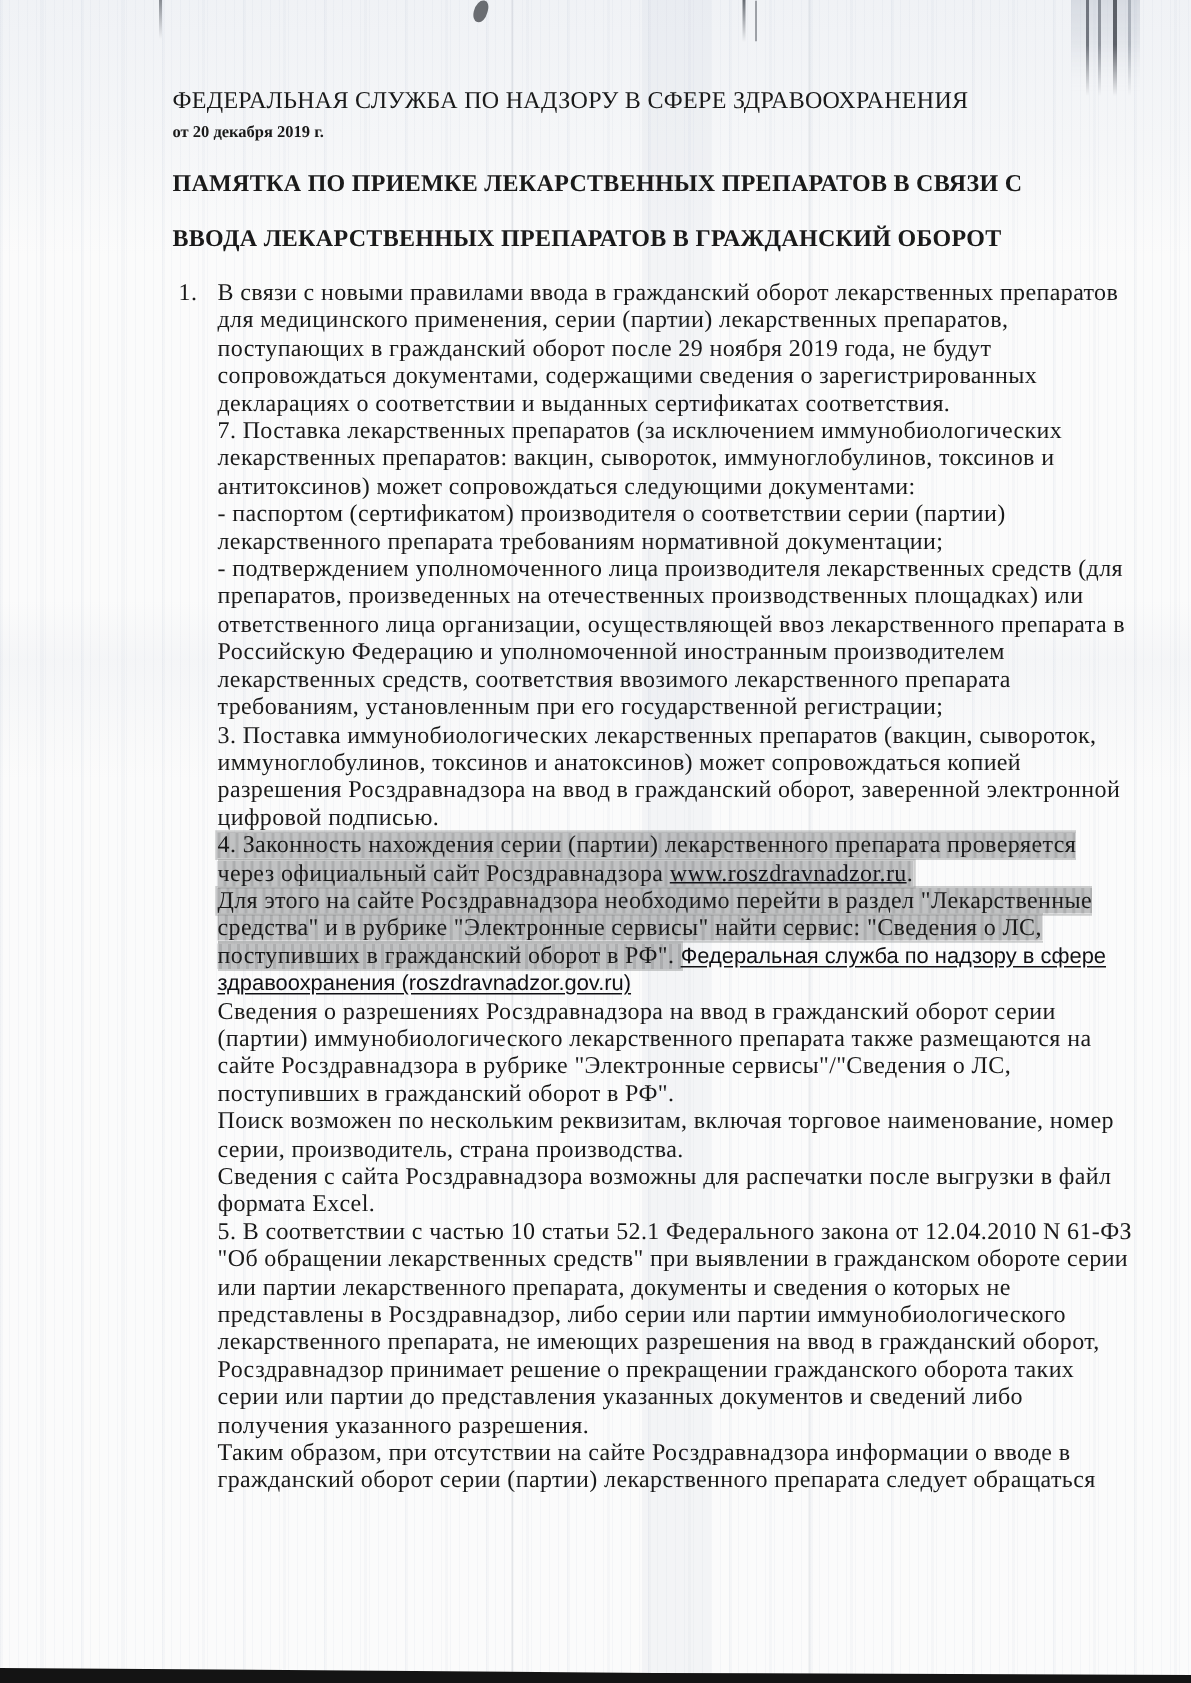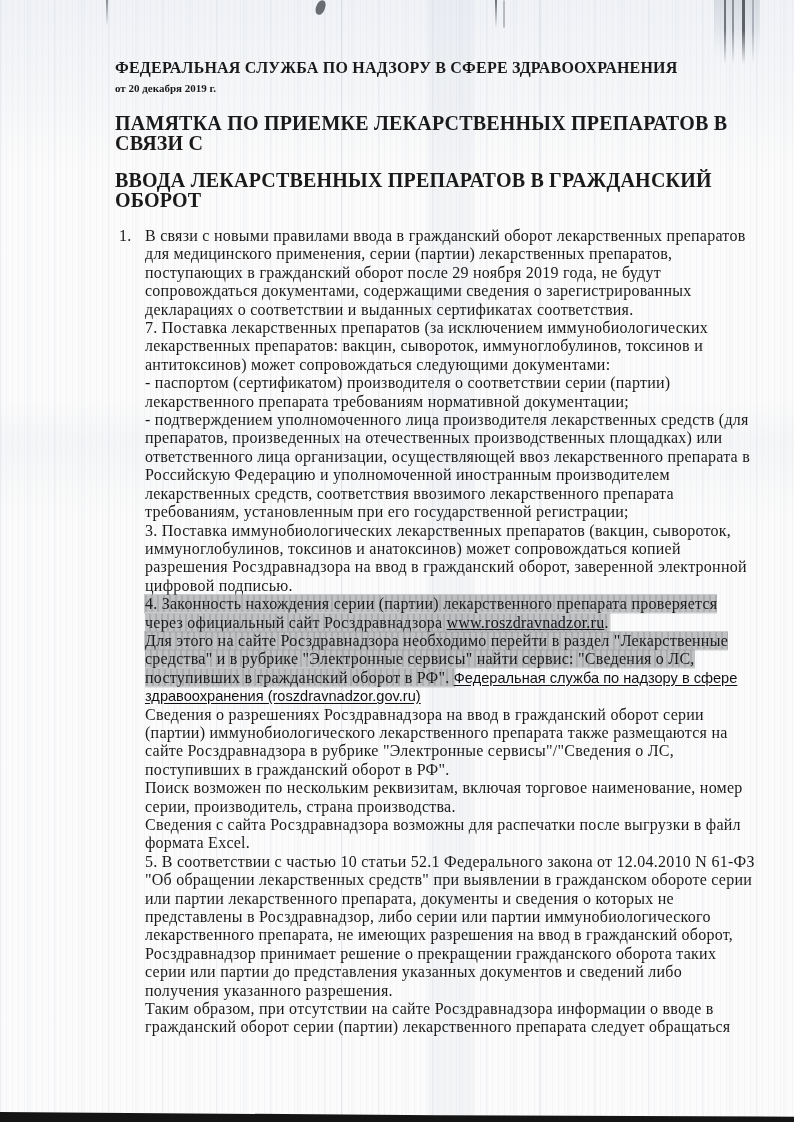--- a/index.html
+++ b/index.html
@@ -37,24 +37,24 @@
   .streak-f{left:341px;width:1px;height:100%;background:rgba(95,105,125,0.14);}
   .streak-g{left:539px;width:1px;height:100%;background:rgba(95,105,125,0.11);}
   .bottom-edge{
     position:absolute;left:0;right:0;bottom:0;height:14px;pointer-events:none;
     background:#141414;
     clip-path:polygon(0 28%, 55% 52%, 100% 62%, 100% 100%, 0 100%);
   }
   .content{
     position:absolute;left:115px;top:58px;width:642px;
   }
-  .hdr-org{font-weight:bold;font-size:16px;letter-spacing:.2px;line-height:20px;}
+  .hdr-org{font-weight:normal;font-size:16px;letter-spacing:.2px;line-height:20px;}
   .hdr-date{font-weight:bold;font-size:11px;line-height:20px;}
   .doc-title{margin-top:15px;}
-  .doc-title .t-line{font-weight:bold;font-size:20px;letter-spacing:.2px;line-height:20px;margin-bottom:17px;}
+  .doc-title .t-line{font-weight:bold;font-size:16px;letter-spacing:.2px;line-height:20px;margin-bottom:17px;}
   .body-block{
     position:relative;
     margin-left:30px;margin-top:9px;width:613px;
     font-size:16px;letter-spacing:.25px;line-height:18.4px;
     text-align:left;
   }
   .body-block p{margin:0;}
   .list-marker{position:absolute;left:-26px;top:0;}
   .hl{
     background:

